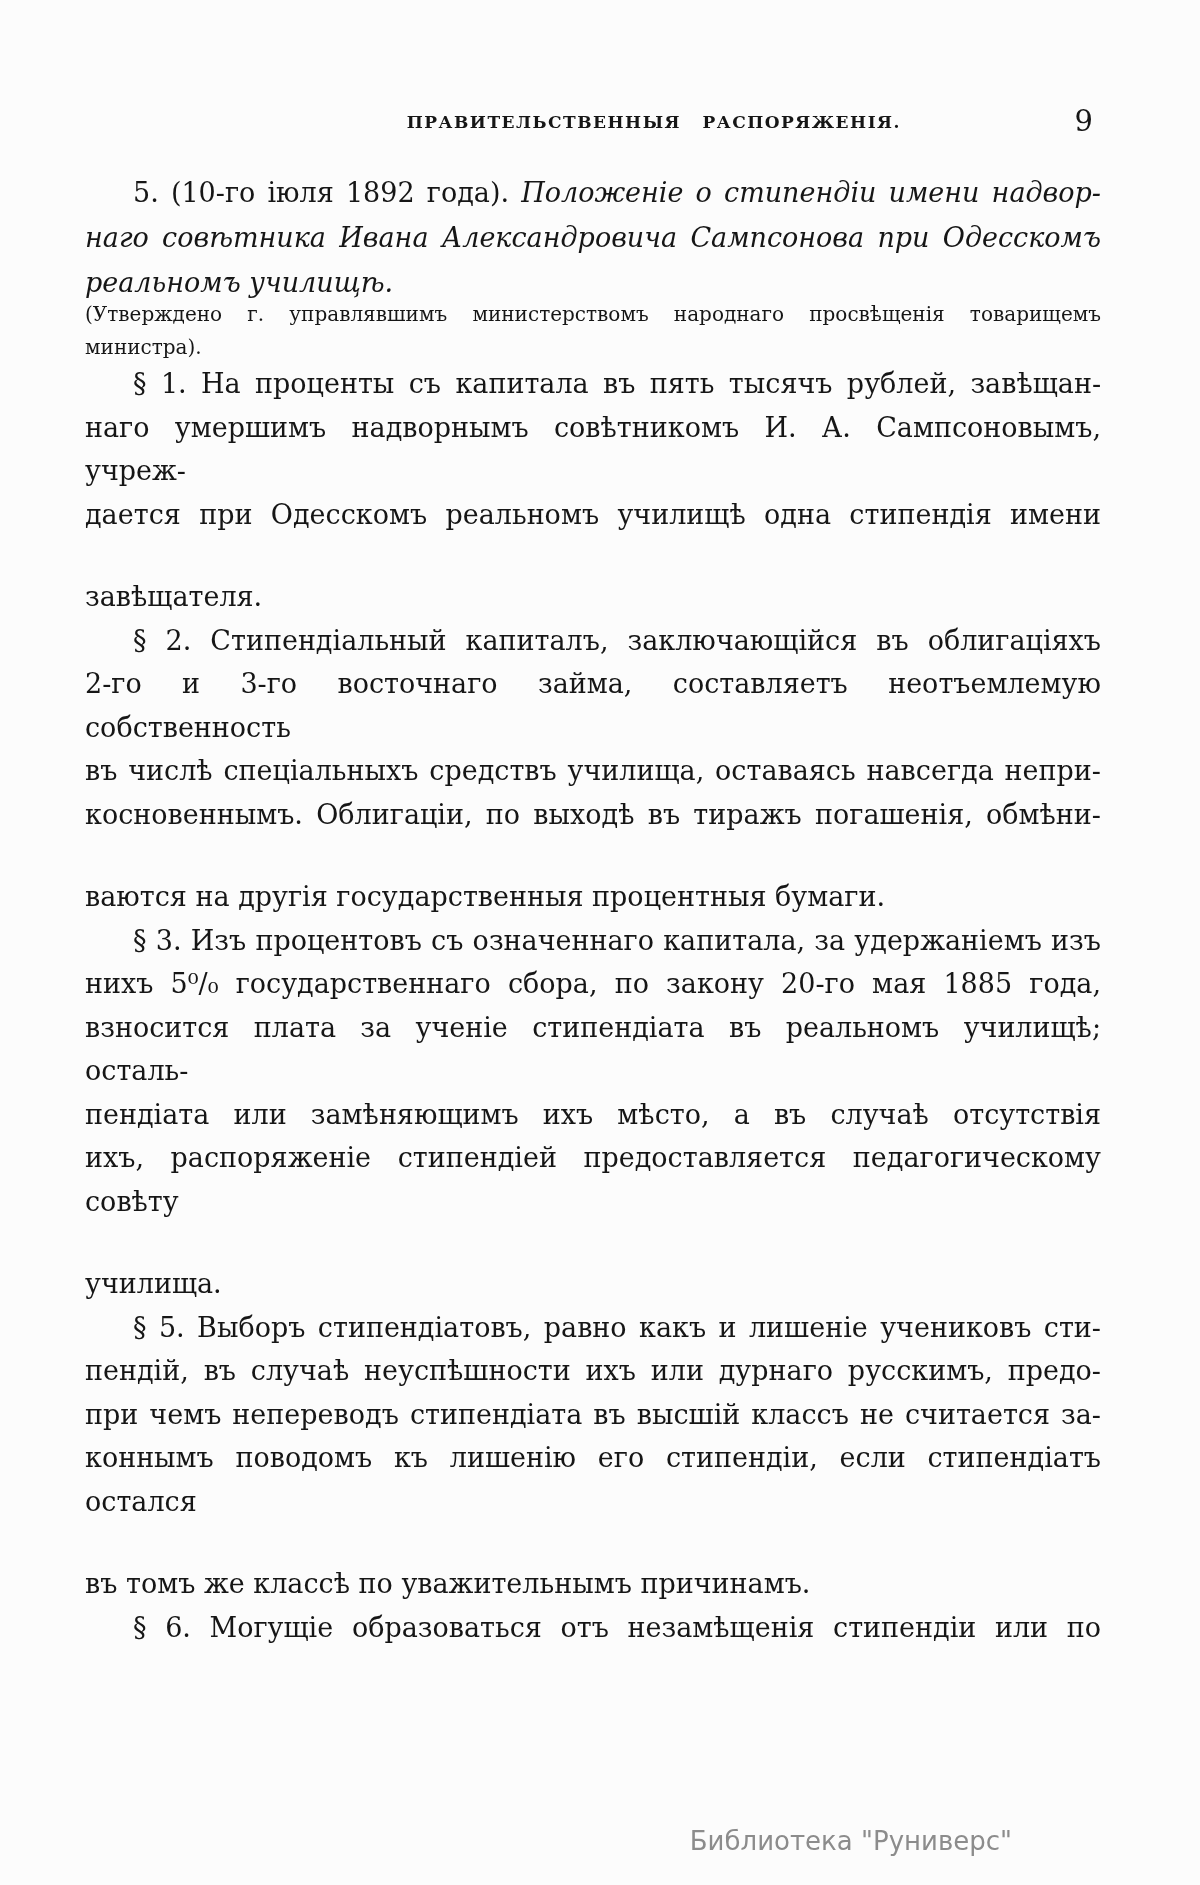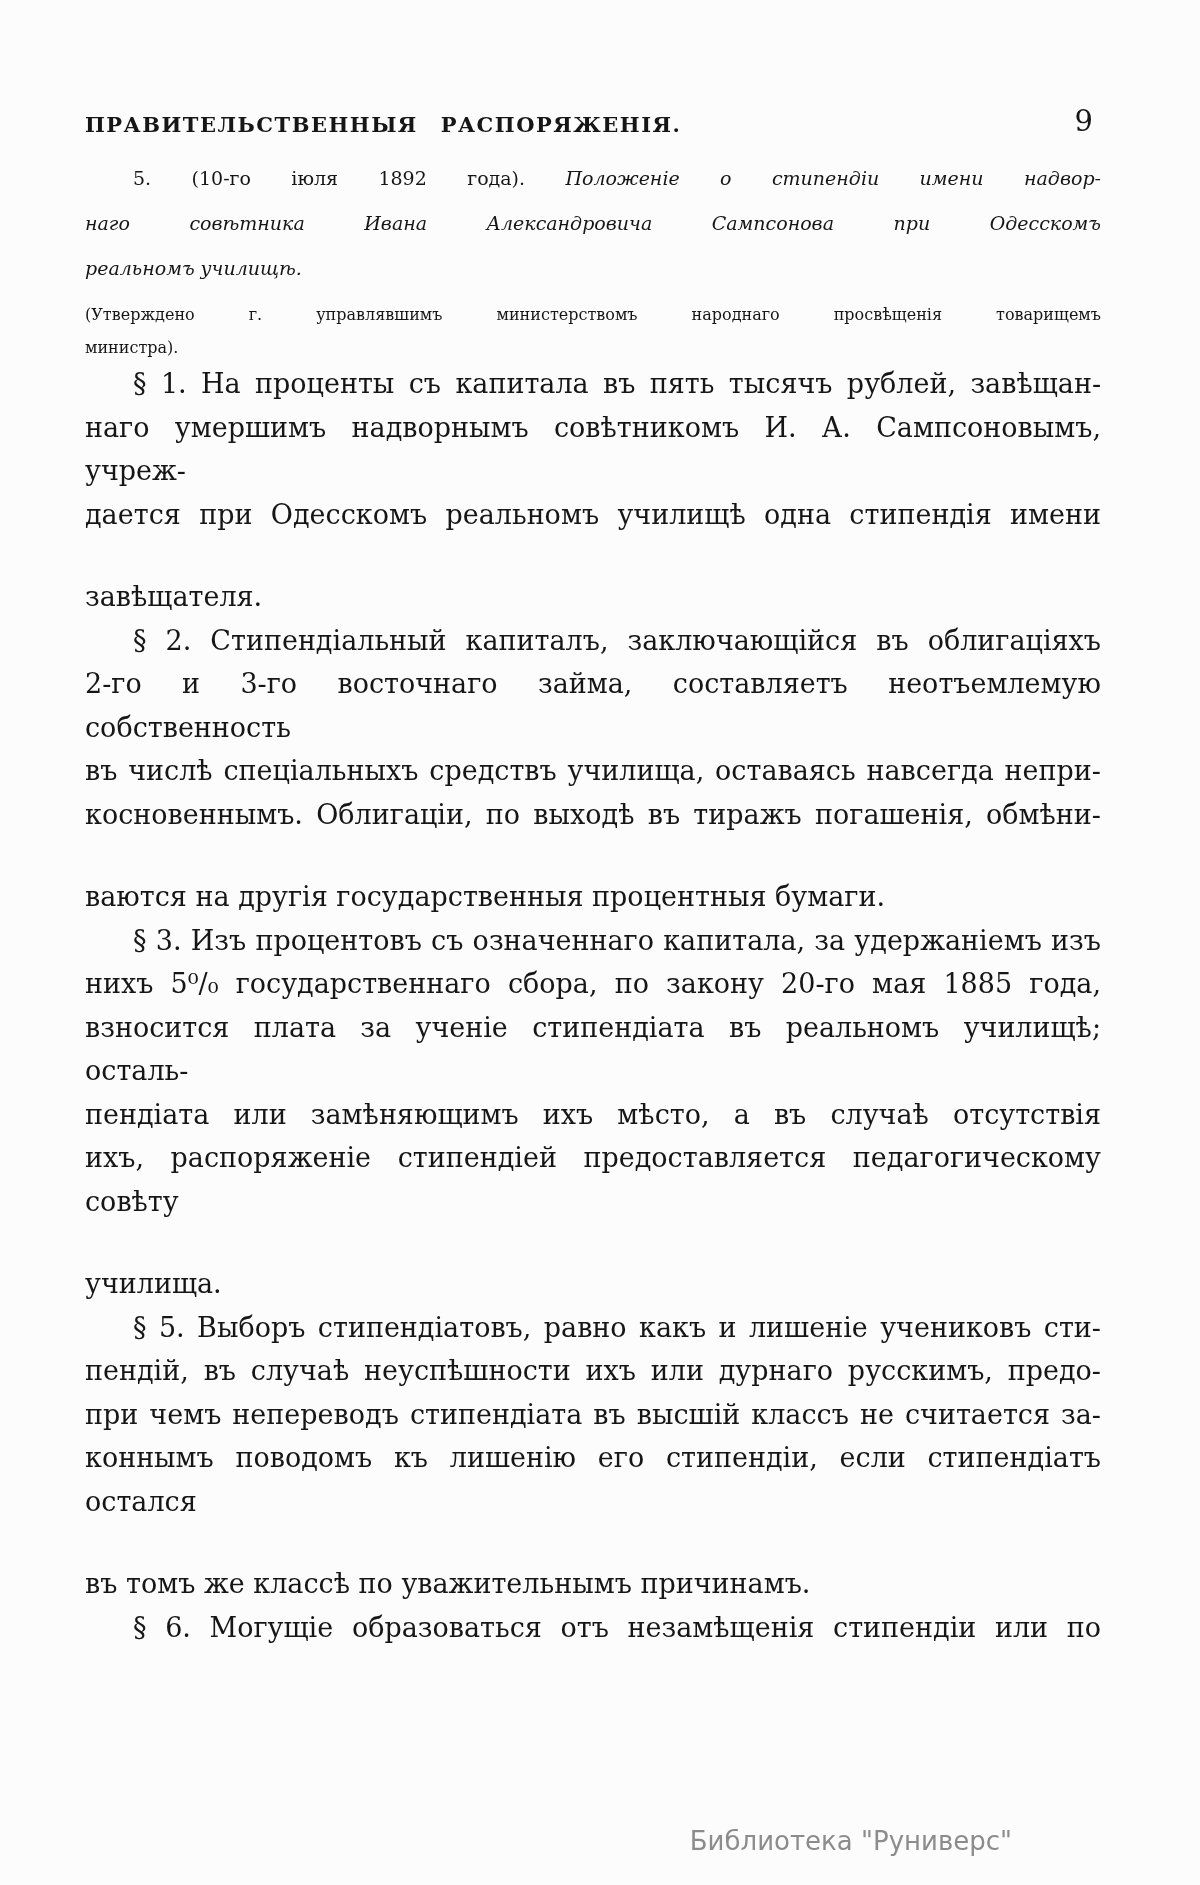--- a/index.html
+++ b/index.html
@@ -9,38 +9,38 @@
     width:1200px; height:1885px;
     background:#fcfcfc;
     color:#161616;
     font-family:"DejaVu Serif","Liberation Serif",serif;
     overflow:hidden;
   }
   
   .runhead { position:absolute; top:110px; left:85px; width:1016px; height:36px; }
   .runhead-title {
     position:absolute; left:0; right:200px; top:2px;
-    text-align:left;
-    font-size:21px; font-weight:bold;
+    text-align:right;
+    font-size:17px; font-weight:bold;
     letter-spacing:1.5px; word-spacing:14px;
     white-space:nowrap;
   }
   .page-num { position:absolute; right:8px; top:-6px; font-size:29px; }
   
   .heading {
-    position:absolute; top:156px; left:85px; width:1016px;
-    font-size:19px; font-style:italic; line-height:45px;
+    position:absolute; top:170px; left:85px; width:1016px;
+    font-size:27px; font-style:italic; line-height:45px;
   }
   .heading .roman { font-style:normal; }
   .jline { text-align:justify; text-align-last:justify; }
   .ind { padding-left:48px; }
   
   .note {
     position:absolute; top:298px; left:85px; width:1016px;
-    font-size:16px; line-height:33px;
+    font-size:20px; line-height:33px;
   }
   .note .centerish { text-align:left; padding-right:210px; }
   
   .doc-body {
     position:absolute; top:362px; left:85px; width:1016px;
     font-size:27px; line-height:43.5px;
   }
   .bline { text-align:justify; text-align-last:justify; }
   .bline.last { text-align-last:left;margin-top:39px; }
   

